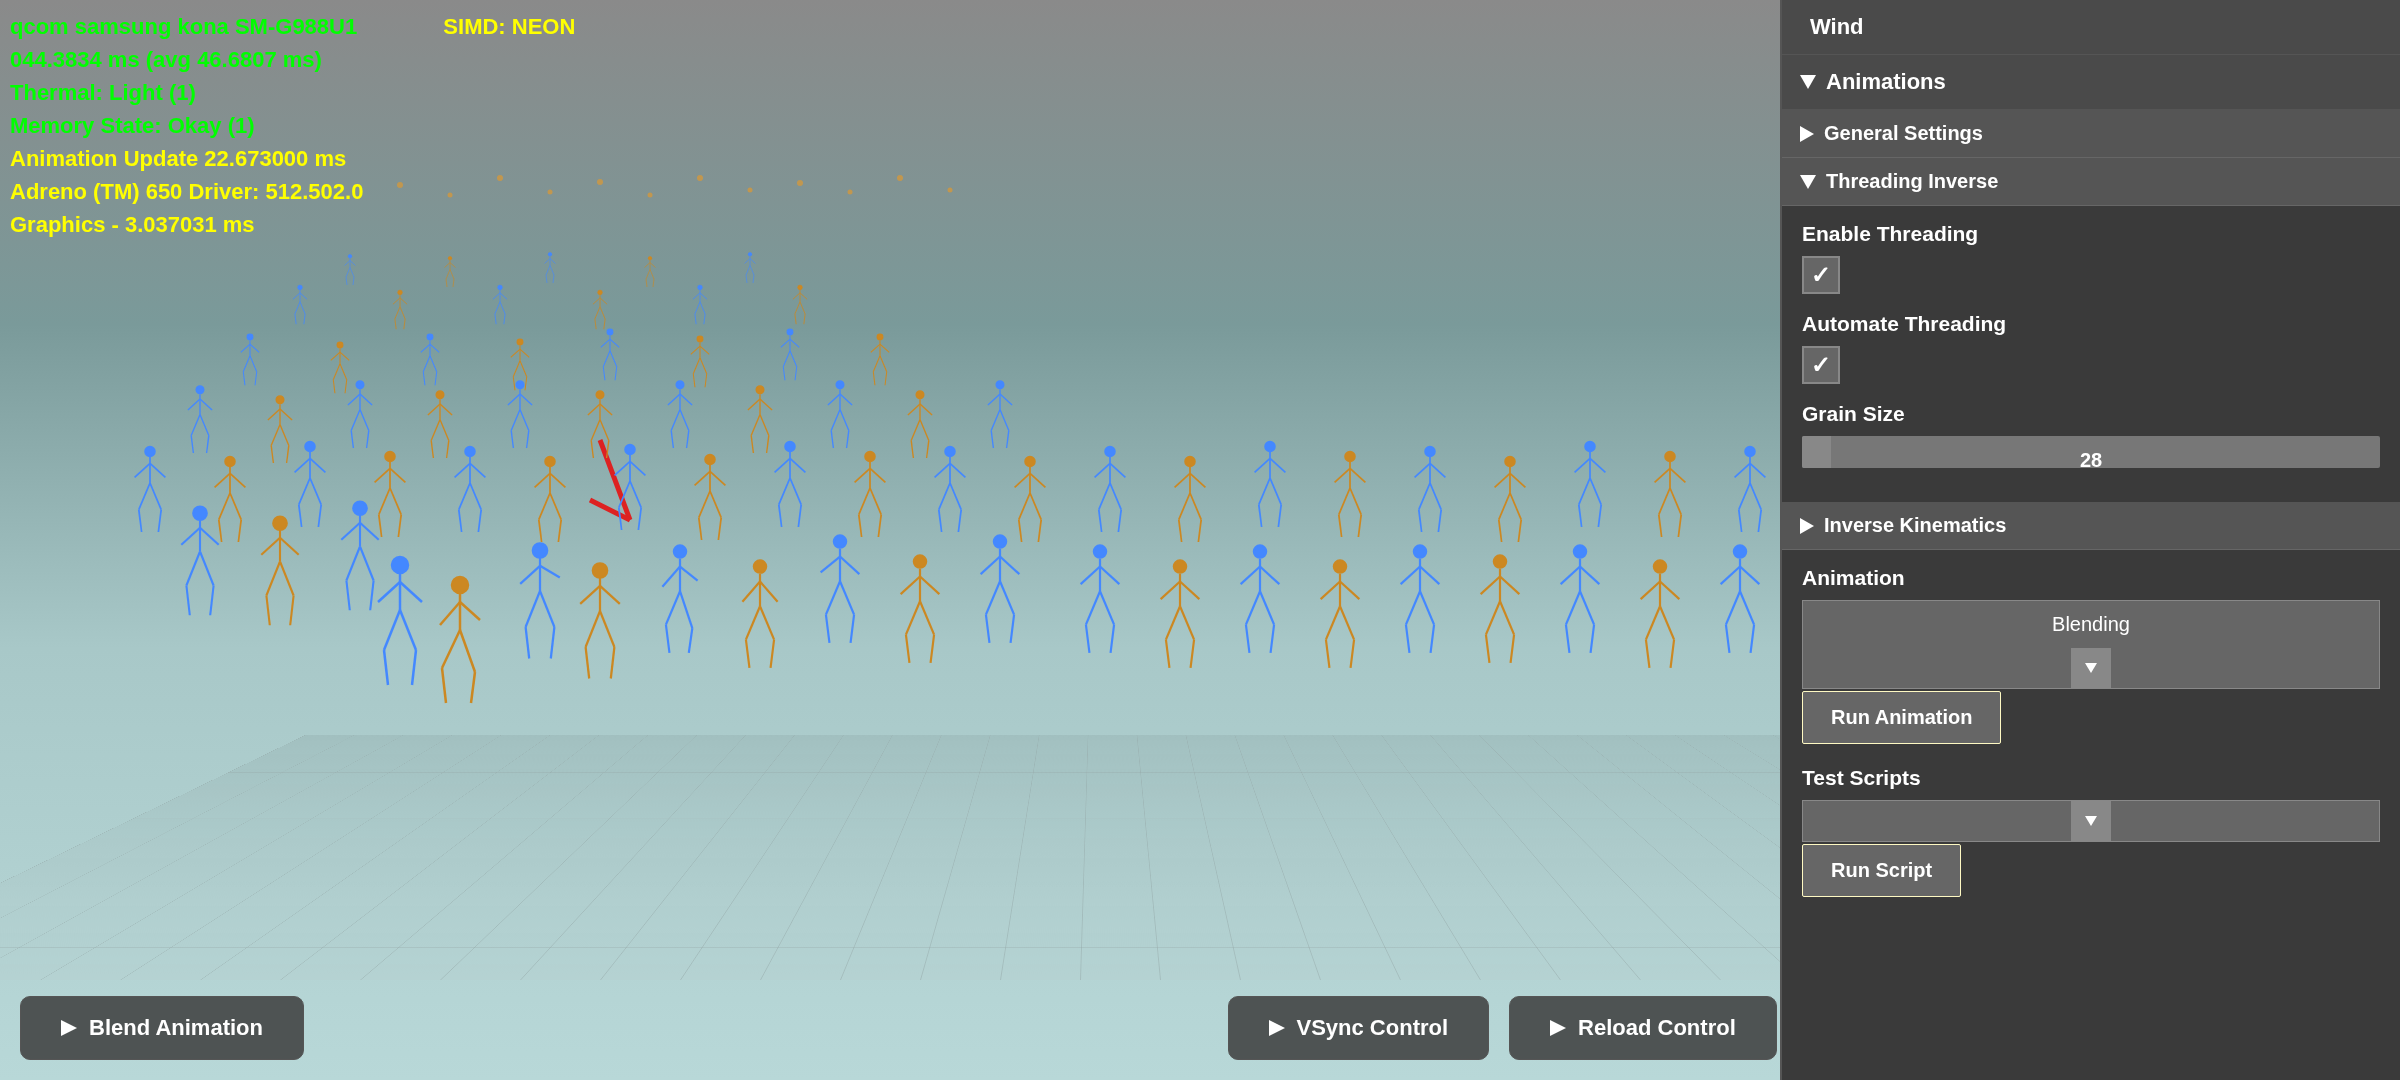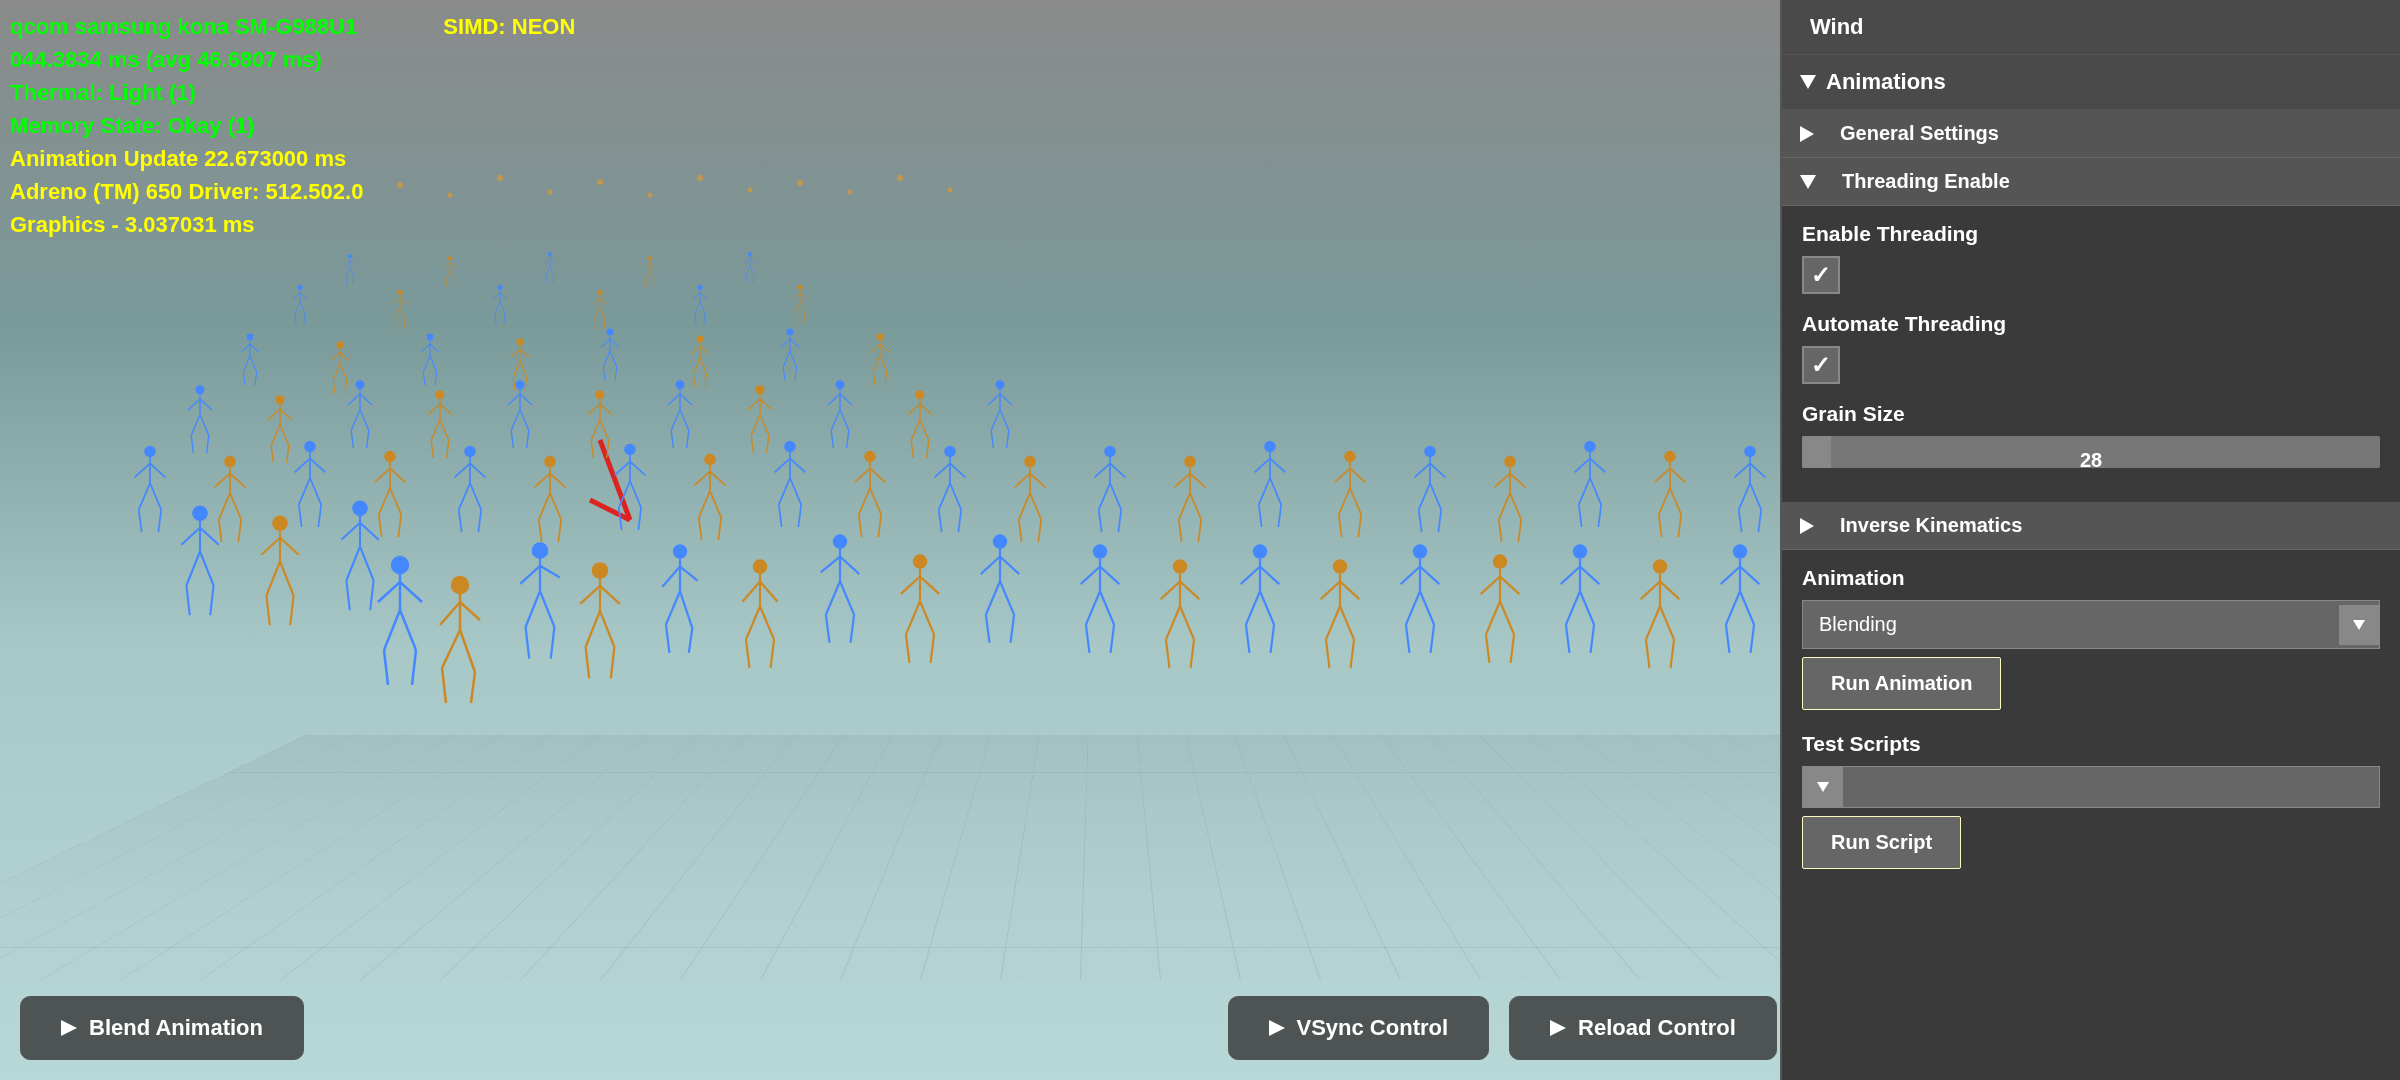--- a/index.html
+++ b/index.html
@@ -141,21 +141,21 @@
 
     
     .subsection-header {
       background: #555555;
       color: #ffffff;
       font-size: 20px;
       font-weight: bold;
       padding: 12px 18px;
       display: flex;
       align-items: center;
-      gap: 26px;
+      gap: 10px;
       cursor: pointer;
       border-bottom: 1px solid #666;
     }
 
     .subsection-header .arrow {
       display: inline-block;
       width: 0; height: 0;
       border-style: solid;
       border-width: 8px 0 8px 14px;
       border-color: transparent transparent transparent #ffffff;
@@ -245,22 +245,23 @@
       font-weight: bold;
       margin-top: 16px;
     }
 
     
     .dropdown-row {
       display: flex;
       align-items: center;
       background: #666;
       border: 1px solid #888;
-      margin-bottom: 8px;
+      margin-bottom: 2px;
       cursor: pointer;
+      flex-direction: column;
     }
 
     .dropdown-value {
       flex: 1;
       padding: 12px 16px;
       color: #ffffff;
       font-size: 20px;
     }
 
     .dropdown-arrow {
@@ -1309,21 +1310,21 @@
       <span>Animations</span>
     </div>
 
     <div class="subsection-header">
       <span class="arrow"></span>
       <span>General Settings</span>
     </div>
 
     <div class="subsection-header">
       <span class="arrow-down"></span>
-      <span>Threading Enable</span>
+      <span>Threading Inverse</span>
     </div>
 
     <div class="panel-content">
 
       <span class="panel-label">Enable Threading</span>
       <div class="checkbox-wrapper">
         <div class="checkbox-box checked"></div>
       </div>
 
       <span class="panel-label">Automate Threading</span>

